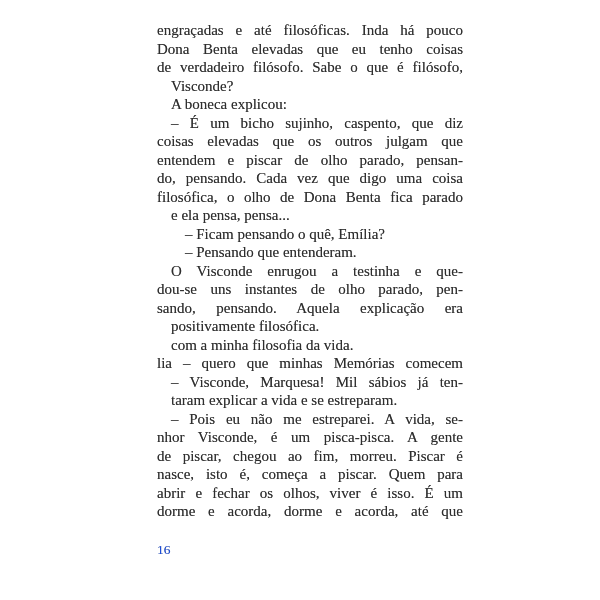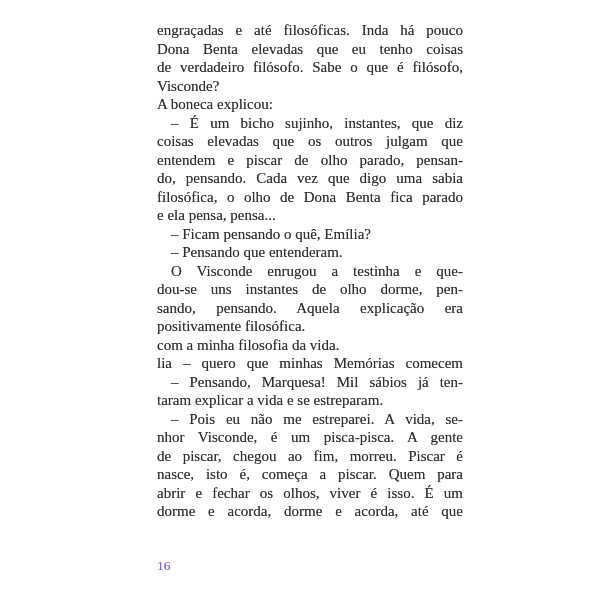--- a/index.html
+++ b/index.html
@@ -32,59 +32,60 @@
     overflow: visible;
     text-shadow: 0 0 0.4px rgba(46,46,46,0.55);
   }
   .line.j {
     text-align: justify;
     text-align-last: justify;
   }
   .line.l {
     text-align: left;
     text-align-last: left;
+    margin-left: 14px;
   }
   .line.indent {
     text-indent: 14px;
   }
   .page-number {
     position: absolute;
     left: 157px;
-    top: 558px;
+    top: 542px;
     font-size: 13.5px;
     line-height: 16px;
-    color: #8b5cf6;
+    color: #1d4ed8;
     text-shadow: 0 0 0.4px rgba(58,58,58,0.5);
   }
 </style>
 </head>
 <body>
 
 <div class="page">
   <div class="text-block">
       <div class="line j">engraçadas e até filosóficas. Inda há pouco</div>
       <div class="line j">Dona Benta elevadas que eu tenho coisas</div>
       <div class="line j">de verdadeiro filósofo. Sabe o que é filósofo,</div>
       <div class="line l">Visconde?</div>
       <div class="line l">A boneca explicou:</div>
-      <div class="line j indent">– É um bicho sujinho, instantes, que diz</div>
+      <div class="line j indent">– É um bicho sujinho, caspento, que diz</div>
       <div class="line j">coisas elevadas que os outros julgam que</div>
       <div class="line j">entendem e piscar de olho parado, pensan-</div>
-      <div class="line j">do, pensando. Cada vez que digo uma sabia</div>
+      <div class="line j">do, pensando. Cada vez que digo uma coisa</div>
       <div class="line j">filosófica, o olho de Dona Benta fica parado</div>
       <div class="line l">e ela pensa, pensa...</div>
       <div class="line l indent">– Ficam pensando o quê, Emília?</div>
       <div class="line l indent">– Pensando que entenderam.</div>
       <div class="line j indent">O Visconde enrugou a testinha e que-</div>
-      <div class="line j">dou-se uns instantes de olho dorme, pen-</div>
+      <div class="line j">dou-se uns instantes de olho parado, pen-</div>
       <div class="line j">sando, pensando. Aquela explicação era</div>
       <div class="line l">positivamente filosófica.</div>
       <div class="line l">com a minha filosofia da vida.</div>
       <div class="line j">lia – quero que minhas Memórias comecem</div>
-      <div class="line j indent">– Pensando, Marquesa! Mil sábios já ten-</div>
+      <div class="line j indent">– Visconde, Marquesa! Mil sábios já ten-</div>
       <div class="line l">taram explicar a vida e se estreparam.</div>
       <div class="line j indent">– Pois eu não me estreparei. A vida, se-</div>
       <div class="line j">nhor Visconde, é um pisca-pisca. A gente</div>
       <div class="line j">de piscar, chegou ao fim, morreu. Piscar é</div>
       <div class="line j">nasce, isto é, começa a piscar. Quem para</div>
       <div class="line j">abrir e fechar os olhos, viver é isso. É um</div>
       <div class="line j">dorme e acorda, dorme e acorda, até que</div>
     </div>
   <div class="page-number">16</div>
 </div>

